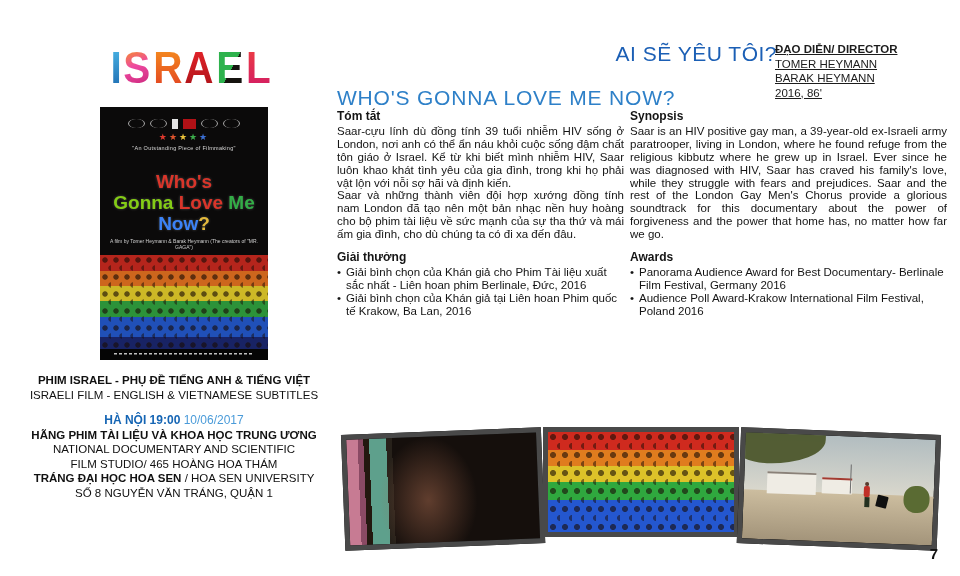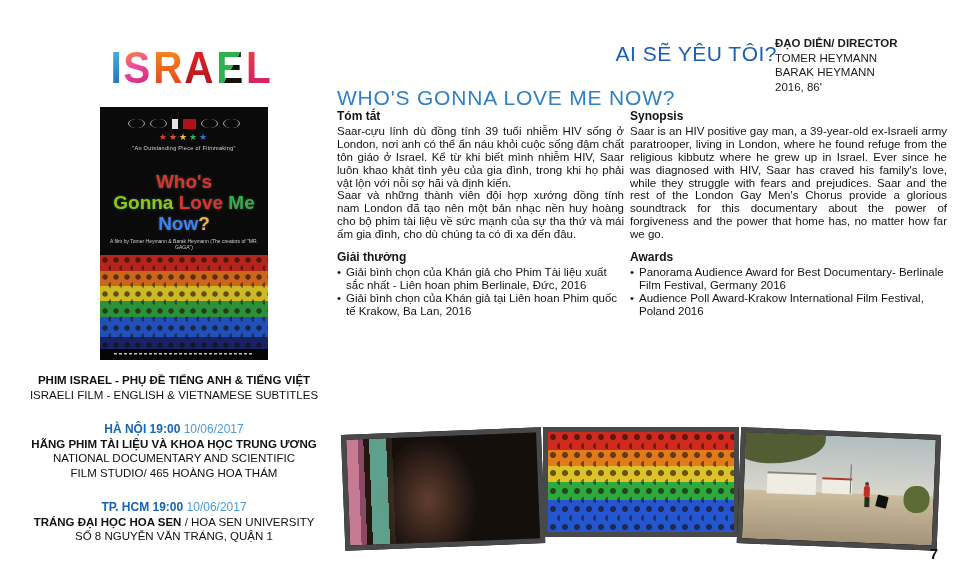--- a/index.html
+++ b/index.html
@@ -40,38 +40,38 @@
      background-size:11px 17px,11px 17px,100% 100%;}
   .poster-bottom-credits{width:168px;height:11px;background:#050505;
      background-image:repeating-linear-gradient(90deg,rgba(255,255,255,.75) 0 3px,transparent 3px 5px);
      background-size:140px 1.5px;background-repeat:no-repeat;background-position:center 4px;}
 
   
   .title-block{position:absolute;left:337px;top:42px;width:440px;}
   .title-vi{font-size:21px;font-weight:normal;color:#1b5fb5;letter-spacing:.5px;text-align:right;}
   .title-en{font-size:21px;font-weight:400;color:#2e80c8;letter-spacing:.8px;margin-top:20px;}
 
-  .director-block{position:absolute;left:775px;top:36px;width:175px;font-size:11.5px;line-height:14.5px;}
+  .director-block{position:absolute;left:775px;top:42px;width:175px;font-size:11.5px;line-height:14.5px;text-decoration:underline;}
   .director-label{font-weight:bold;}
 
   
   .col{position:absolute;font-size:11.5px;line-height:12.9px;text-align:justify;color:#141414;}
   .col-vi{left:337px;top:110px;width:287px;}
   .col-en{left:630px;top:110px;width:317px;}
   .sec-heading{font-weight:bold;font-size:12px;margin:0 0 2px 0;text-align:left;}
   .col p{margin:0;}
   .gap{height:10px;}
   .bullet{position:relative;padding-left:9px;text-align:left;}
   .bullet::before{content:"•";position:absolute;left:0;top:0;}
 
   
   .screening{position:absolute;left:0px;top:373px;width:348px;text-align:center;
              font-size:11.5px;line-height:14.5px;color:#111;}
   .scr-bold{font-weight:bold;}
-  .city-line{font-size:12px;margin-top:20px;}
+  .city-line{font-size:12px;margin-top:11px;}
   .city{font-weight:bold;color:#1565b4;}
   .date{color:#4a9bd9;}
   .inline-reg{font-weight:normal;margin-top:28px;}
 
   
   .filmstrip{position:absolute;left:343px;top:420px;width:596px;height:132px;display:flex;
              align-items:center;justify-content:center;}
   .still{border:5px solid #494949;box-sizing:border-box;background:#000;position:relative;overflow:hidden;}
   .still-left{width:200px;height:116px;transform:rotate(-2.2deg) translateY(3px);
      background-image:
@@ -183,24 +183,20 @@
     <div>ISRAELI FILM - ENGLISH &amp; VIETNAMESE SUBTITLES</div>
 
     <div class="city-line">
       <span class="city">HÀ NỘI 19:00</span>
       <span class="date">10/06/2017</span>
     </div>
     <div class="scr-bold">HÃNG PHIM TÀI LIỆU VÀ KHOA HỌC TRUNG ƯƠNG</div>
     <div>NATIONAL DOCUMENTARY AND SCIENTIFIC</div>
     <div>FILM STUDIO/ 465 HOÀNG HOA THÁM</div>
 
-    <div class="city-line">
-      <span class="city">TP. HCM 19:00</span>
-      <span class="date">10/06/2017</span>
-    </div>
     <div>
       <span class="scr-bold">TRÁNG ĐẠI HỌC HOA SEN</span><span class="inline-reg"> / HOA SEN UNIVERSITY</span>
     </div>
     <div>SỐ 8 NGUYỄN VĂN TRÁNG, QUẬN 1</div>
   </div>
 
   <div class="filmstrip">
     <div class="still still-left"></div>
     <div class="still still-mid"></div>
     <div class="still still-right">

